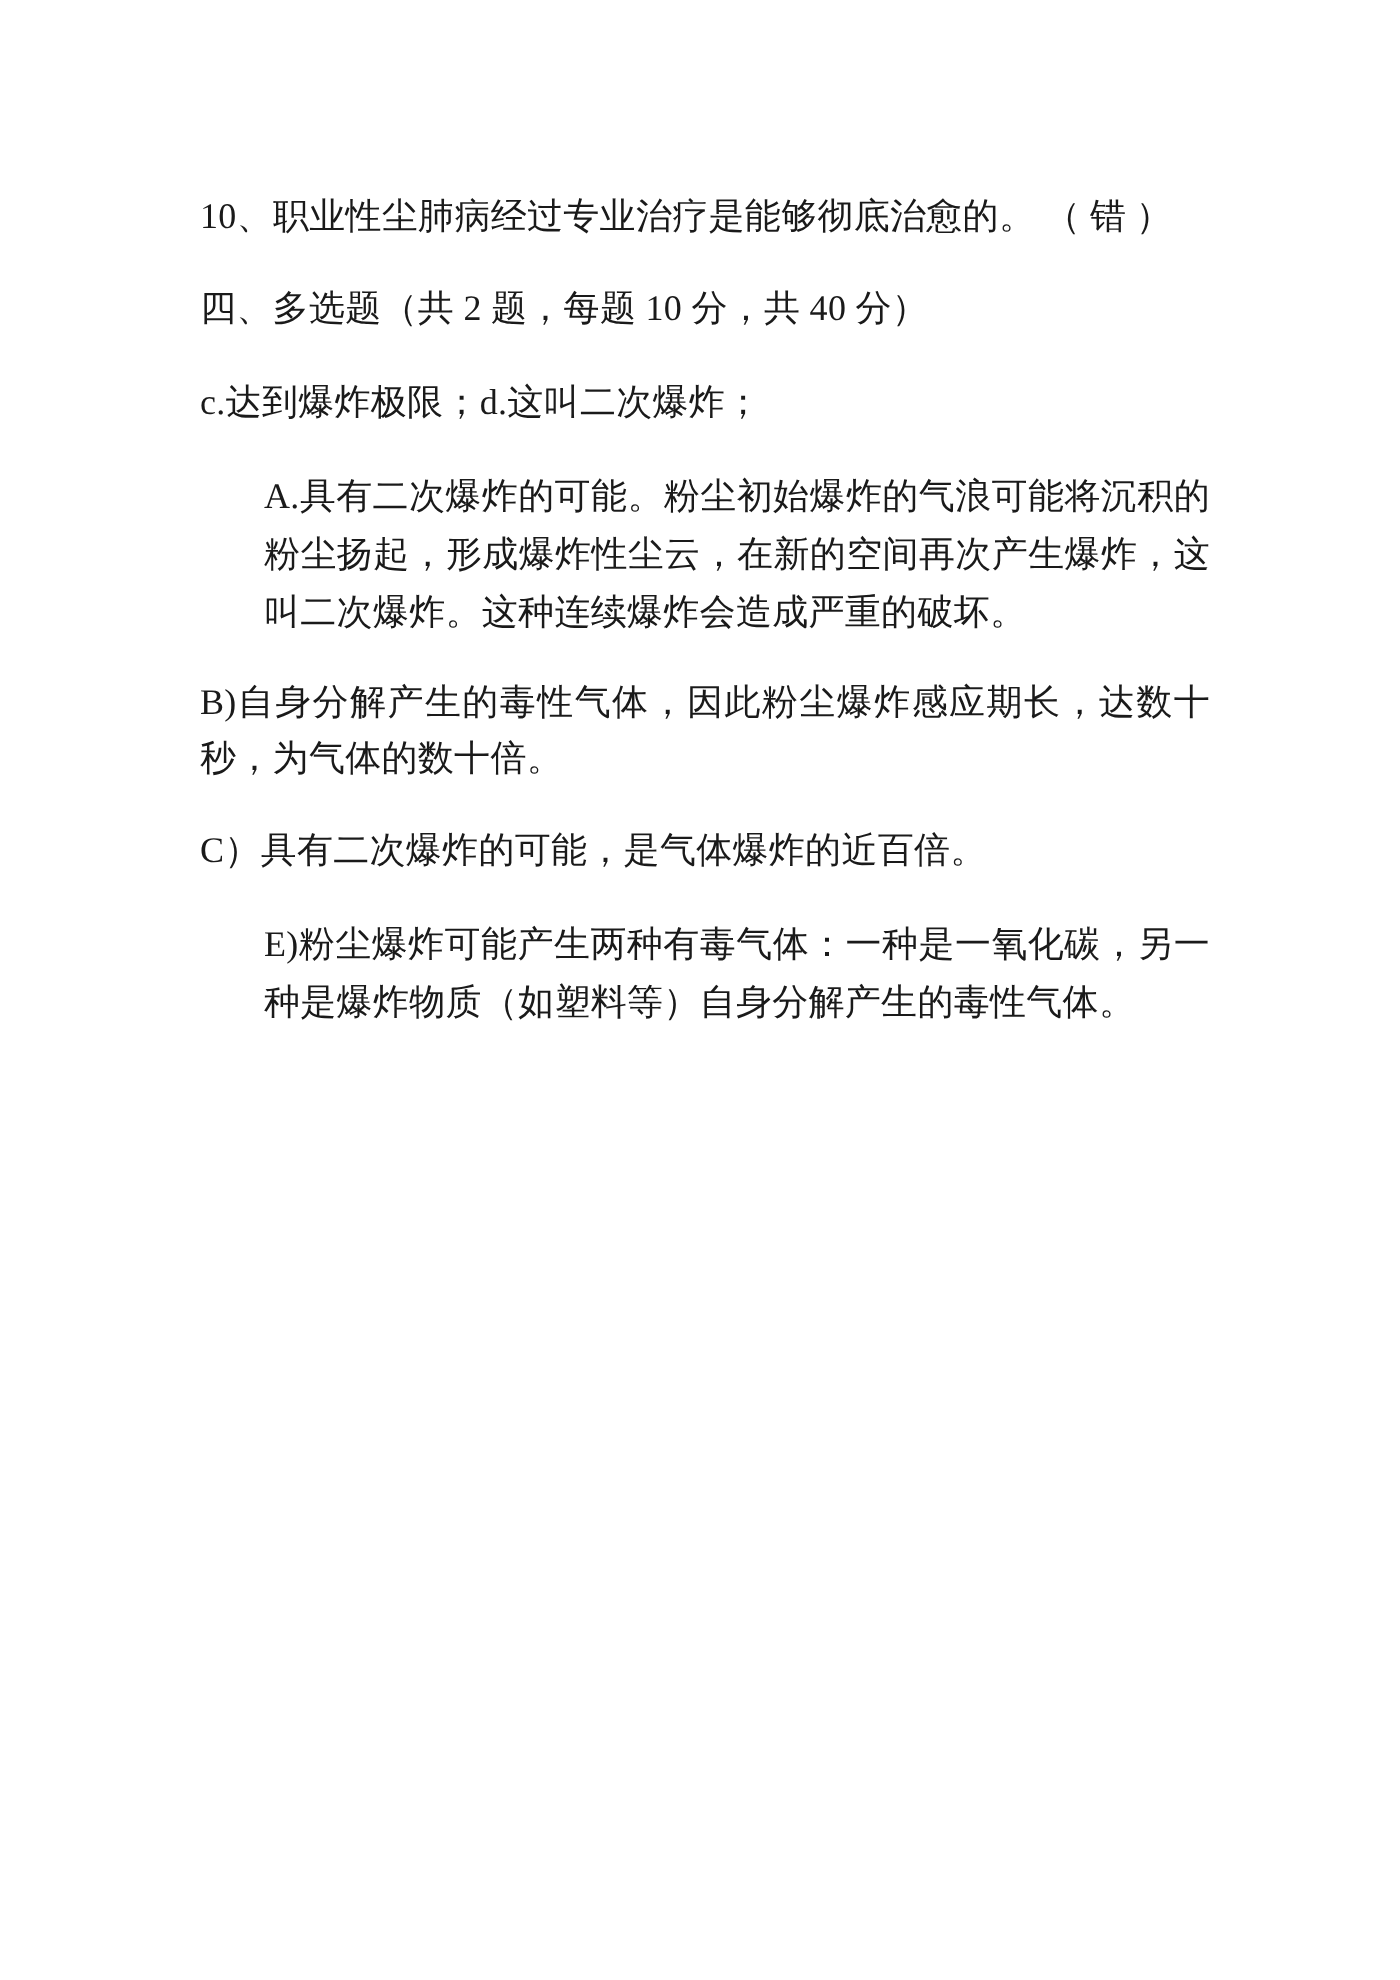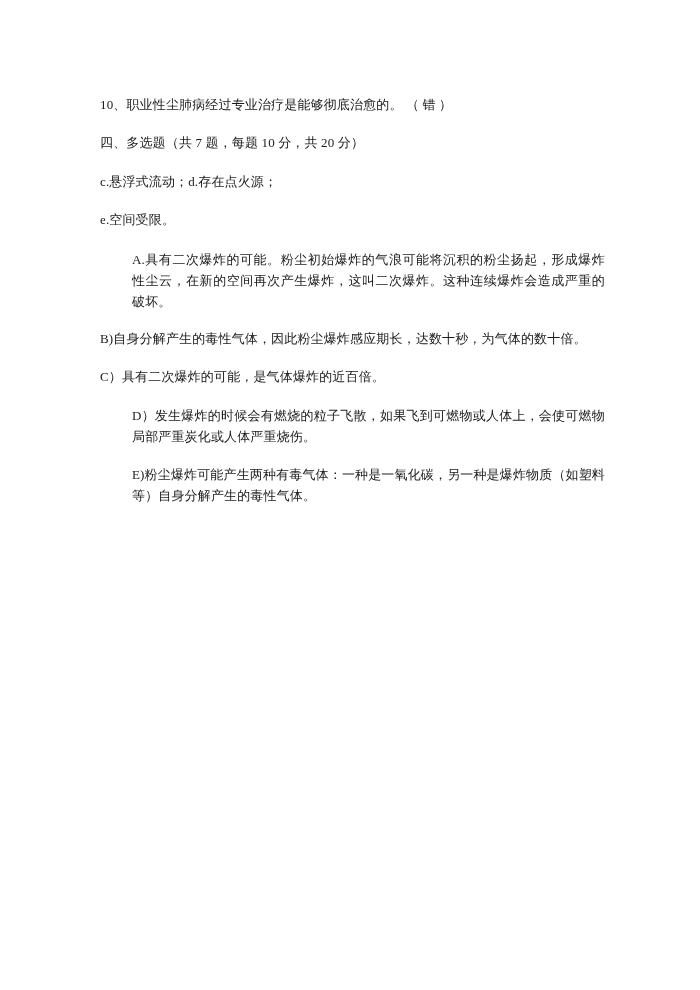--- a/index.html
+++ b/index.html
@@ -19,21 +19,21 @@
     width: 700px;
     height: 990px;
     background: #ffffff;
     box-sizing: border-box;
     padding: 95px 95px 0 100px;
   }
   .doc-body {
     width: 505px;
   }
   .para {
-    font-size: 13px;
+    font-size: 18px;
     line-height: 1.55;
     margin: 0 0 18px 0;
     text-align: justify;
     color: #1a1a1a;
     letter-spacing: 0.15px;
   }
   .para.tight {
     margin-bottom: 18px;
   }
   .para.section-heading {
@@ -44,22 +44,20 @@
     margin-bottom: 17px;
     margin-left: 32px;
   }
 </style>
 </head>
 <body>
 
 <div class="page">
   <div class="doc-body">
     <p class="para tight">10、职业性尘肺病经过专业治疗是能够彻底治愈的。 （ 错 ）</p>
-    <p class="para section-heading">四、多选题（共 7 题，每题 10 分，共 20 分）</p>
-    <p class="para tight">c.悬浮式流动；d.存在点火源；</p>
-    <p class="para tight">e.空间受限。</p>
+    <p class="para section-heading">四、多选题（共 2 题，每题 10 分，共 40 分）</p>
+    <p class="para tight">c.达到爆炸极限；d.这叫二次爆炸；</p>
     <p class="para multiline">A.具有二次爆炸的可能。粉尘初始爆炸的气浪可能将沉积的粉尘扬起，形成爆炸性尘云，在新的空间再次产生爆炸，这叫二次爆炸。这种连续爆炸会造成严重的破坏。</p>
     <p class="para tight">B)自身分解产生的毒性气体，因此粉尘爆炸感应期长，达数十秒，为气体的数十倍。</p>
     <p class="para tight">C）具有二次爆炸的可能，是气体爆炸的近百倍。</p>
-    <p class="para multiline">D）发生爆炸的时候会有燃烧的粒子飞散，如果飞到可燃物或人体上，会使可燃物局部严重炭化或人体严重烧伤。</p>
     <p class="para multiline">E)粉尘爆炸可能产生两种有毒气体：一种是一氧化碳，另一种是爆炸物质（如塑料等）自身分解产生的毒性气体。</p>
   </div>
 </div>
 
 </body></html>

